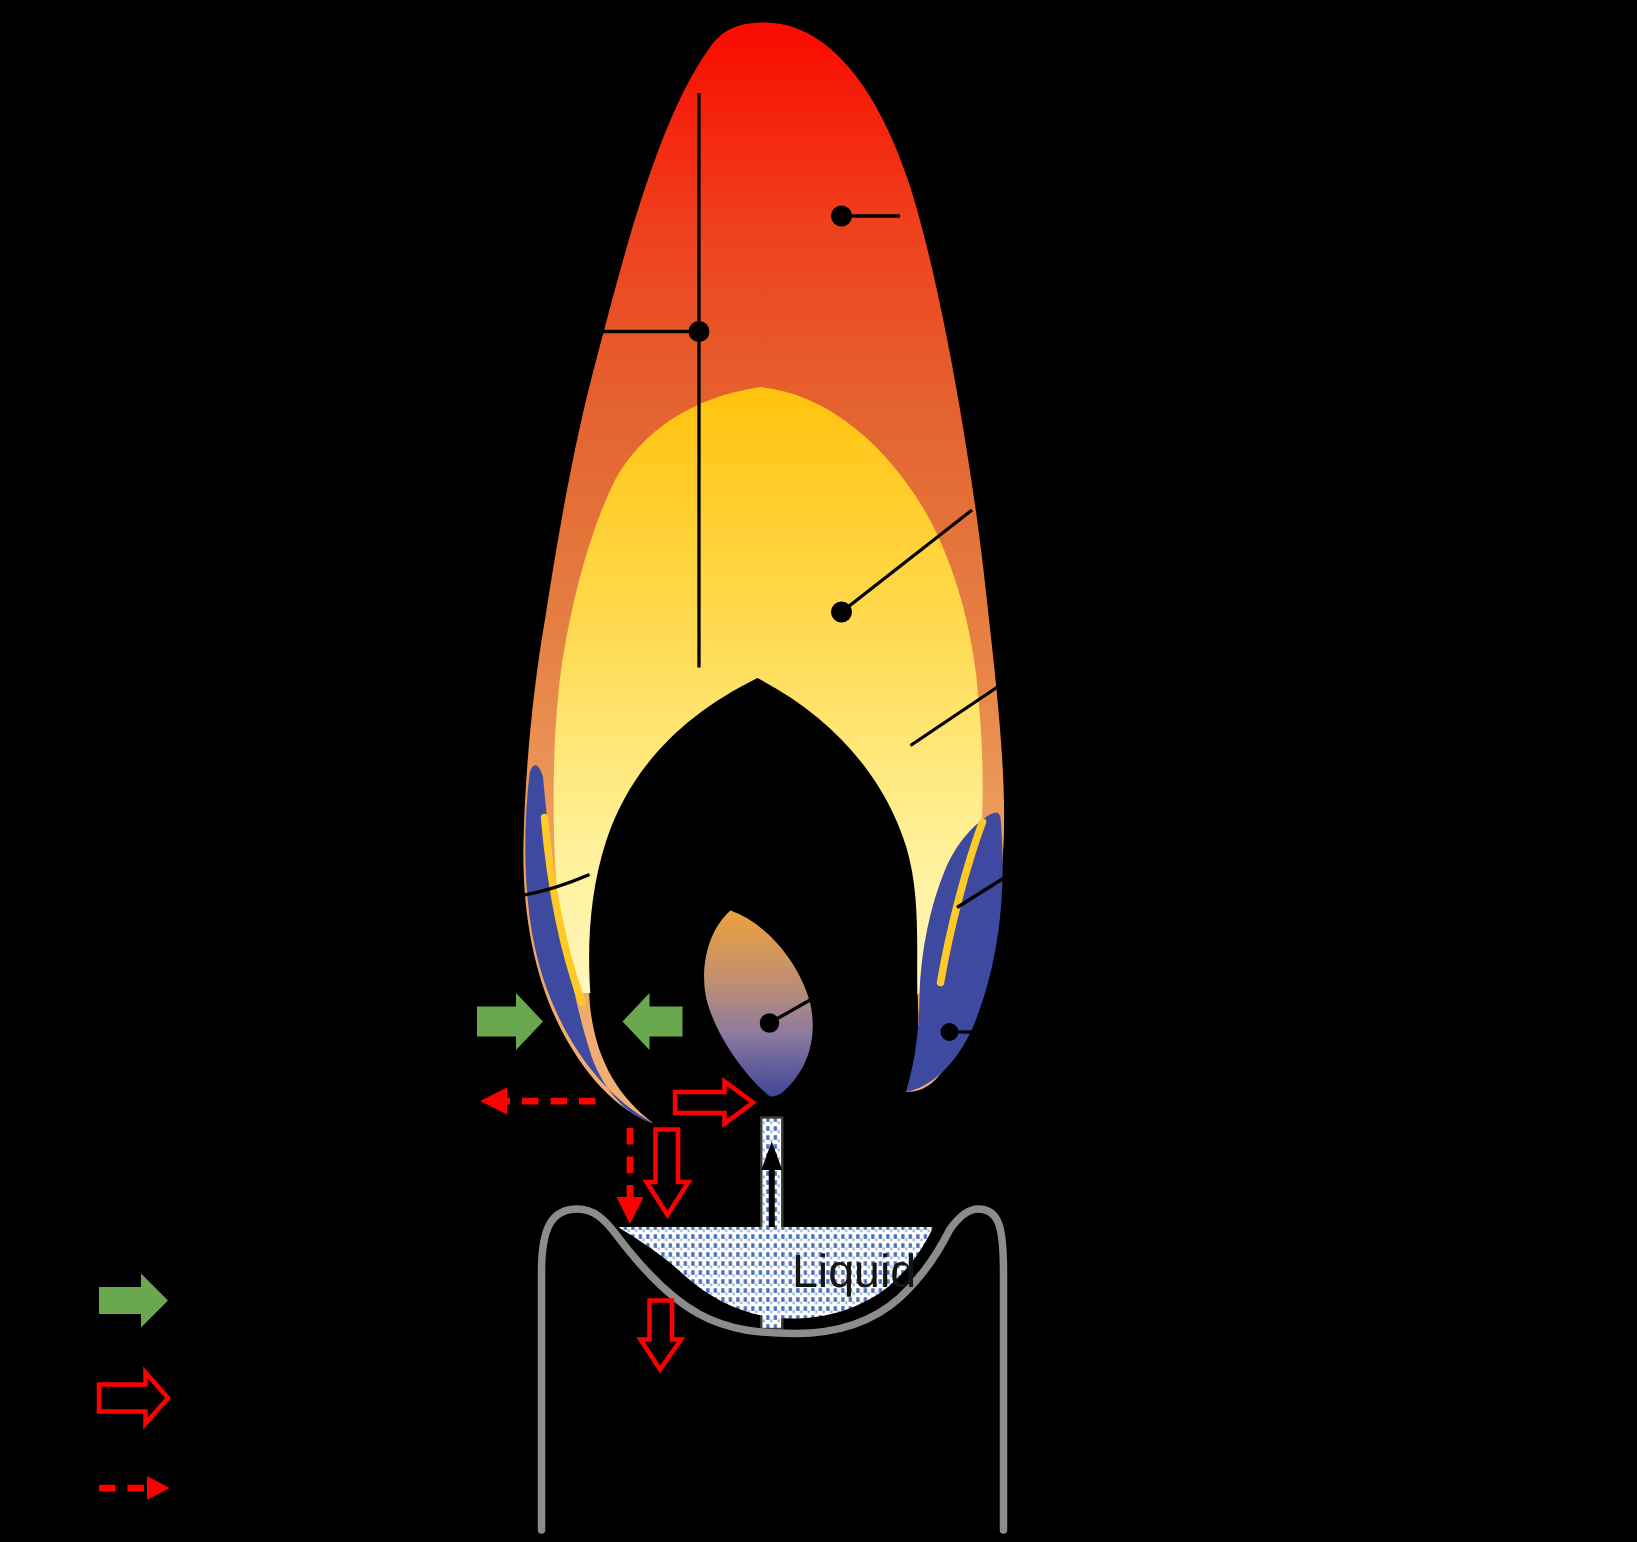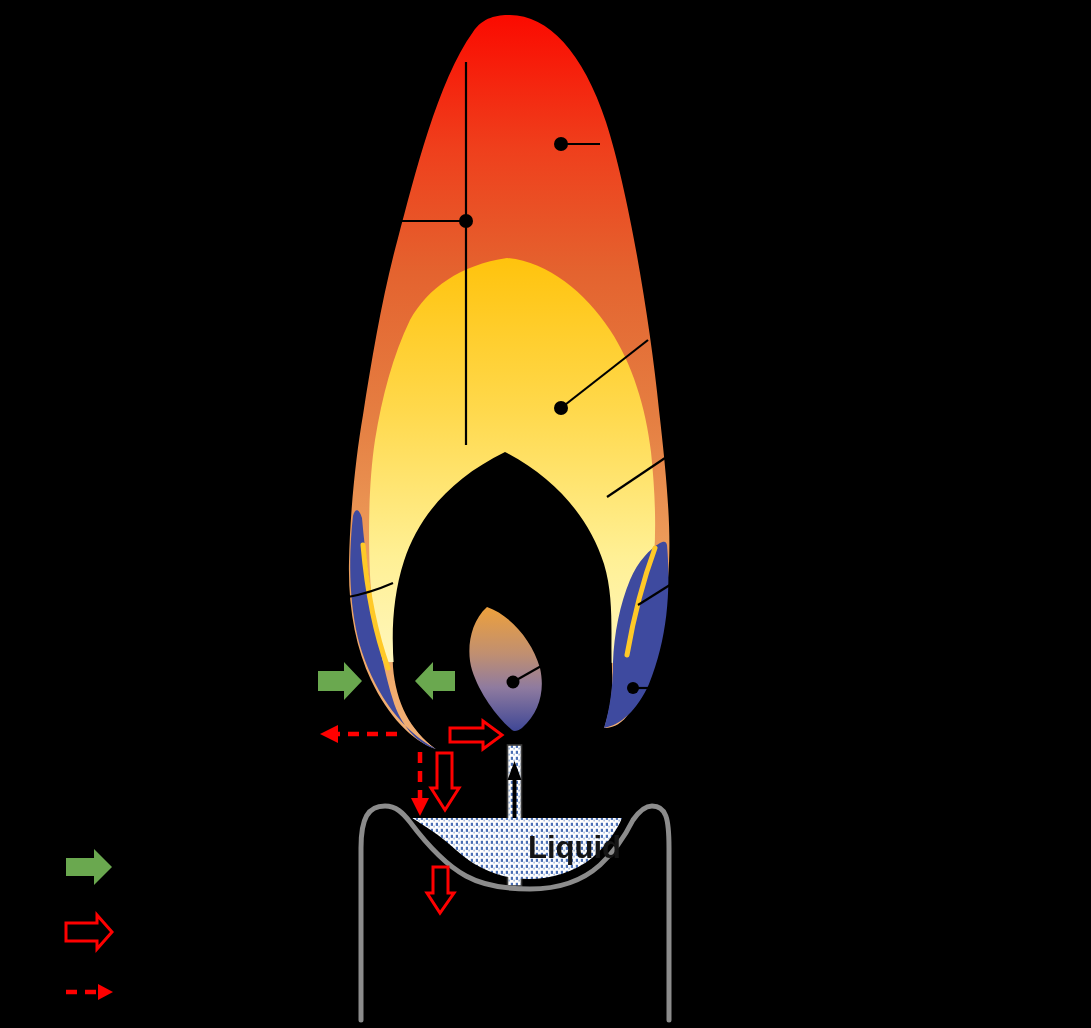--- a/index.html
+++ b/index.html
@@ -1,17 +1,17 @@
 <!DOCTYPE html>
 <html><head>
 <meta charset="utf-8">
 <style>
   html,body{margin:0;padding:0;background:#000;}
   #stage{position:relative;width:1091px;height:1028px;background:#000;overflow:hidden;
-         font-family:"Liberation Sans", sans-serif;font-weight:bold;}
+         font-family:"Liberation Sans", sans-serif;}
   svg{position:absolute;top:0;left:0;}
   .label-line{stroke:#000;stroke-width:2.2;fill:none;}
   .label-dot{fill:#000;stroke:none;}
   .red-outline{fill:none;stroke:#ff0000;stroke-width:3;stroke-linejoin:miter;}
   .red-dash{stroke:#ff0000;stroke-width:4.5;stroke-dasharray:11 8;fill:none;}
   .candle-line{fill:none;stroke:#8c8c8c;stroke-width:5;stroke-linecap:round;}
   .wick-outline{stroke:#3c3c3c;stroke-width:1.6;}
   .liquid-text{font-family:"Liberation Sans", sans-serif;font-size:31px;fill:#151515;}
   .strip{fill:none;stroke:#ffc928;stroke-width:5;stroke-linecap:round;}
 </style>

